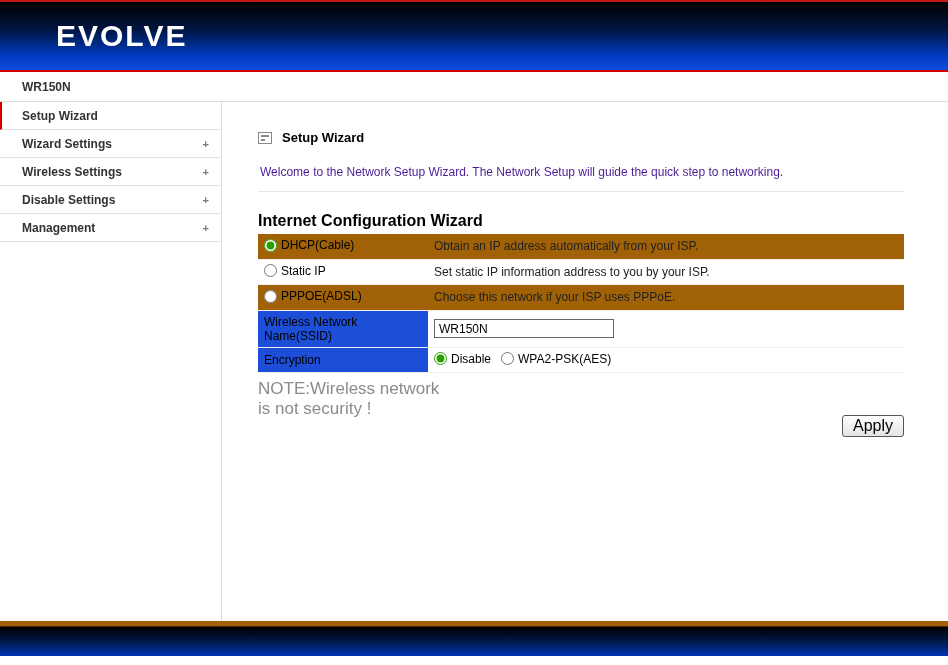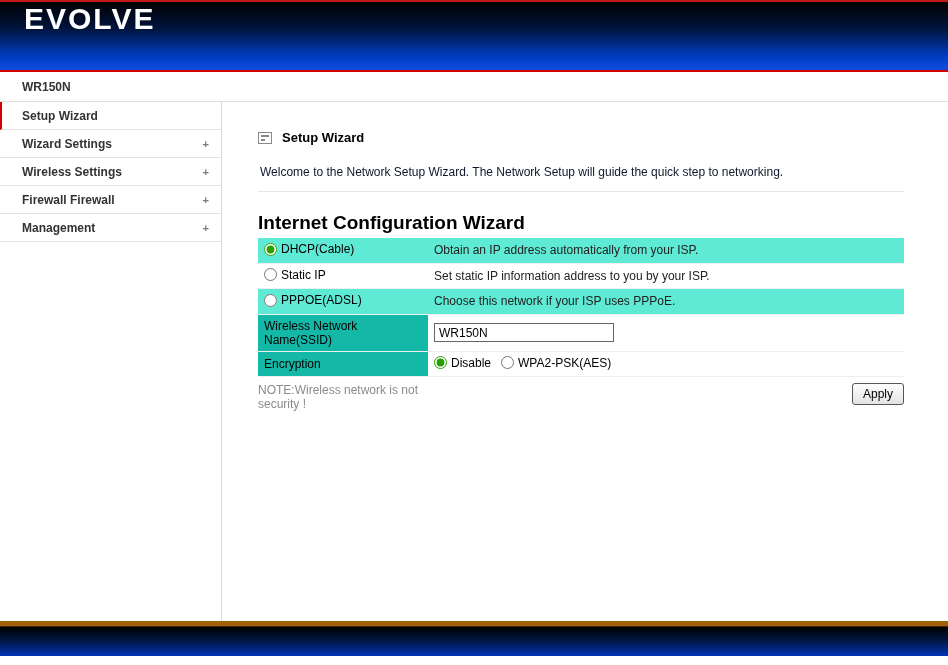--- a/index.html
+++ b/index.html
@@ -1,47 +1,47 @@
 <!DOCTYPE html>
 <html><head>
   <meta charset="utf-8">
   <style>
     * { margin:0; padding:0; box-sizing:border-box; }
     body { font-family: Arial, Helvetica, sans-serif; font-size:12px; color:#000; background:#fff; width:948px; }
     
-    .header { height:72px; background: linear-gradient(to bottom, #000 0%, #00153f 40%, #003cc2 80%, #0f4de0 100%); padding-left:24px; display:flex; align-items:flex-start; border-top:2px solid #bf1a1a; border-bottom:2px solid #d40000;}
+    .header { height:72px; background: linear-gradient(to bottom, #000 0%, #00153f 40%, #003cc2 80%, #0f4de0 100%); padding-left:56px; display:flex; align-items:center; border-top:2px solid #bf1a1a; border-bottom:2px solid #d40000;}
     .logo { color:#fff; font-size:30px; font-weight:700; letter-spacing:2px; font-family: Arial, sans-serif; }
     
     .crumb { height:30px; padding-left:22px; display:flex; align-items:center; font-weight:700; color:#333; border-bottom:1px solid #dcdcdc;}
     
     .layout { display:flex; min-height:524px; border-bottom:5px solid #a16207;}
     .sidebar { width:222px; border-right:1px solid #dcdcdc; background:#fff;}
     .side-item { display:flex; align-items:center; justify-content:space-between; padding:0 12px 0 22px; height:28px; border-bottom:1px solid #e2e2e2; font-weight:700; color:#333; cursor:pointer;}
     .side-item.active{ border-left:2px solid #d40000; padding-left:20px;}
     .expand { color:#7a7a7a; font-weight:700; font-size:11px;}
     .main { flex:1; padding:28px 44px 20px 36px;}
     .page-title-row{ display:flex; align-items:center; gap:10px; padding-bottom:12px;}
     .page-icon{ width:14px; height:12px; border:1px solid #888; position:relative; display:inline-block;}
     .page-icon::before{content:""; position:absolute; top:2px; left:2px; right:2px; height:2px; background:#888;}
     .page-icon::after{content:""; position:absolute; top:6px; left:2px; right:6px; height:2px; background:#888;}
     .page-title{ font-weight:700; font-size:13px;}
-    .intro{ padding:8px 2px 12px 2px; border-bottom:1px solid #e6e6e6; color:#0f172a;}
-    .section-title{ font-weight:700; font-size:19px; margin-top:20px; margin-bottom:4px;}
+    .intro{ padding:8px 2px 12px 2px; border-bottom:1px solid #e6e6e6; color:#4c1d95;}
+    .section-title{ font-weight:700; font-size:16px; margin-top:20px; margin-bottom:4px;}
     table.conf{ width:100%; border-collapse:collapse;}
     table.conf td{ padding:4px 6px; vertical-align:middle; border-bottom:1px solid #efefef;}
-    table.conf tr.stripe td{ background:#5eead4;}
+    table.conf tr.stripe td{ background:#a16207;}
     td.opt{ width:170px;}
-    td.label{ width:170px; background:#14b8a6;margin-top:48px;}
+    td.label{ width:170px; background:#1d4ed8;margin-top:48px;}
     .radio{ display:inline-flex; align-items:center; gap:4px;}
     .radio input{ accent-color:#2aa000; margin:0; width:13px; height:13px;}
     .desc{ color:#222;margin-left:39px;}
     input.text{ width:180px; height:19px; border:1px solid #666; padding:1px 4px; font-size:12px;}
     .noteRow{ display:flex; align-items:flex-start; justify-content:space-between; padding-top:6px;}
-    .note{ color:#8b8b8b; font-size:12px; max-width:190px;}
-    button.apply{ height:22px; padding:0 10px; border:1px solid #555; border-radius:3px; background:linear-gradient(#fefefe,#e3e3e3); cursor:pointer; font-size:12px;}
+    .note{ color:#8b8b8b; font-size:17px; max-width:190px;}
+    button.apply{ height:22px; padding:0 10px; border:1px solid #555; border-radius:3px; background:linear-gradient(#fefefe,#e3e3e3); cursor:pointer; font-size:16px;margin-top:36px;}
     .footer{ height:30px; background: linear-gradient(to bottom,#000 0%, #00184a 50%, #0033b5 100%); border-top:1px solid #50200d;}
   </style>
 </head>
 <body>
 
 <div class="header">
   <div class="logo">EVOLVE</div>
 </div>
 
 <div class="crumb">
@@ -56,21 +56,21 @@
     </div>
     <div class="side-item">
       <span>Wizard Settings</span>
       <span class="expand">+</span>
     </div>
     <div class="side-item">
       <span>Wireless Settings</span>
       <span class="expand">+</span>
     </div>
     <div class="side-item">
-      <span>Firewall Firewall</span>
+      <span>Disable Settings</span>
       <span class="expand">+</span>
     </div>
     <div class="side-item">
       <span>Management</span>
       <span class="expand">+</span>
     </div>
   </div>
 
   <div class="main">
 

